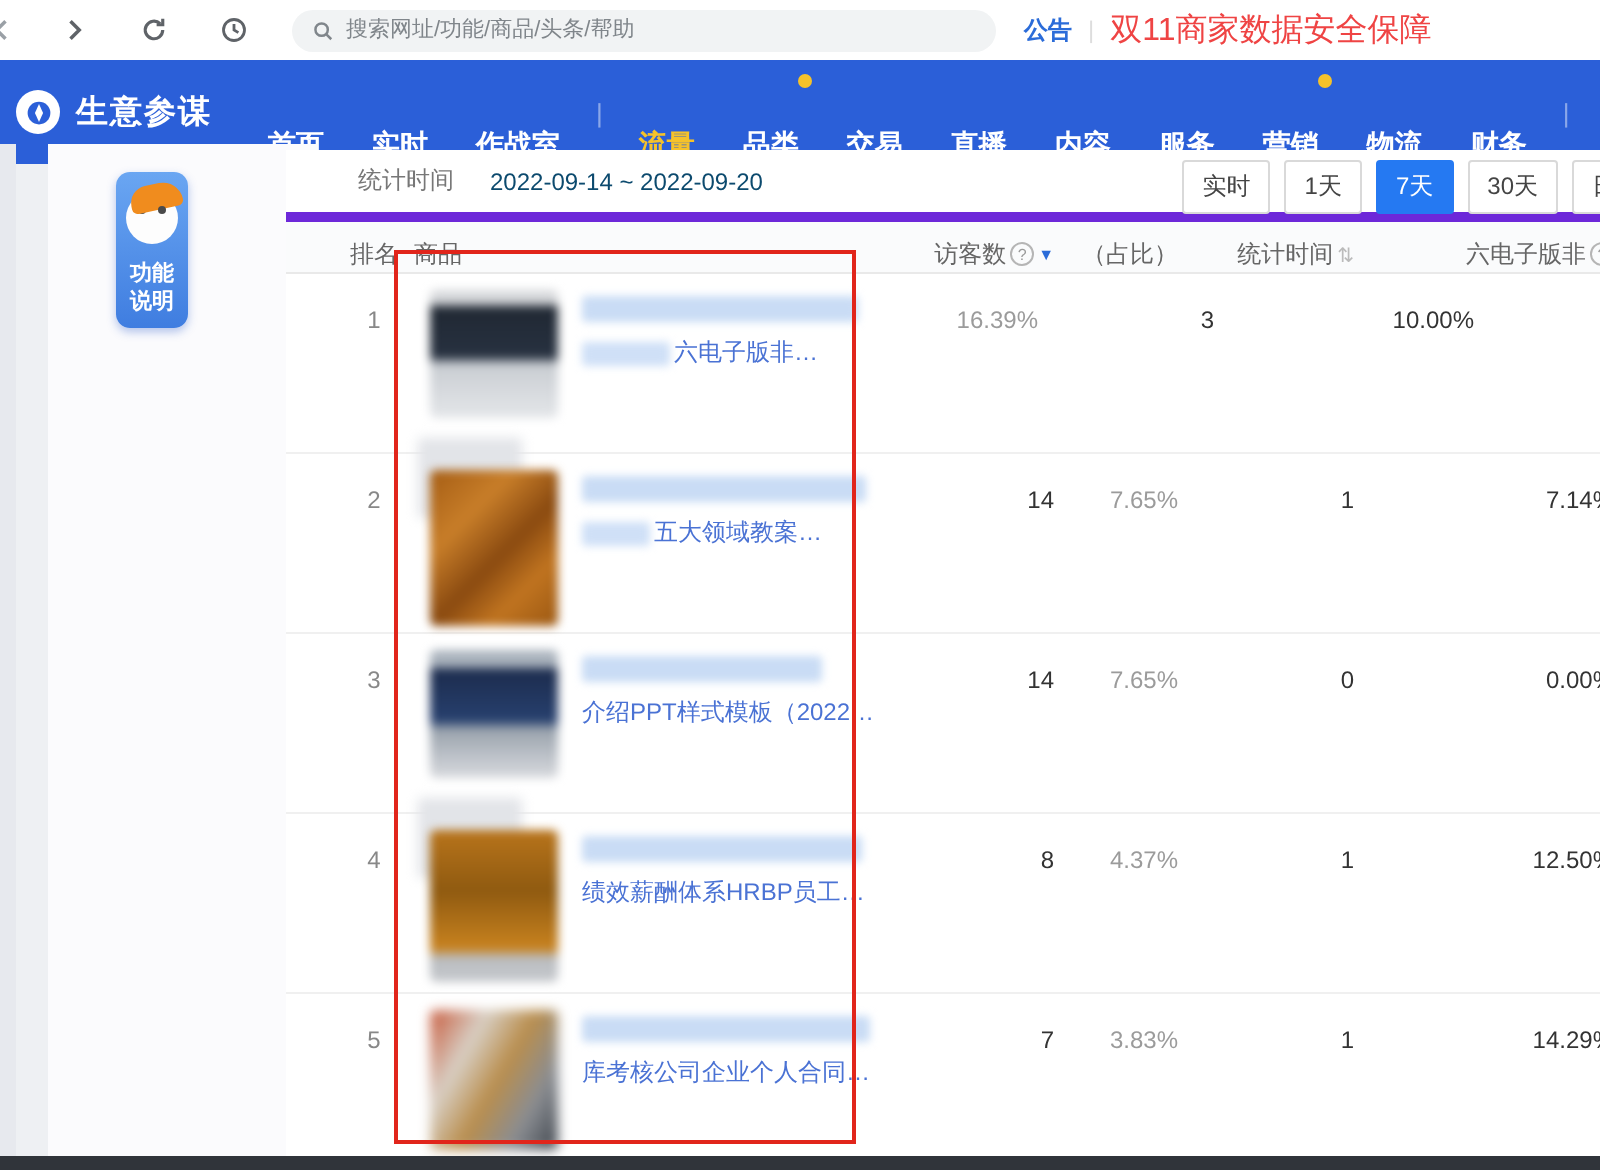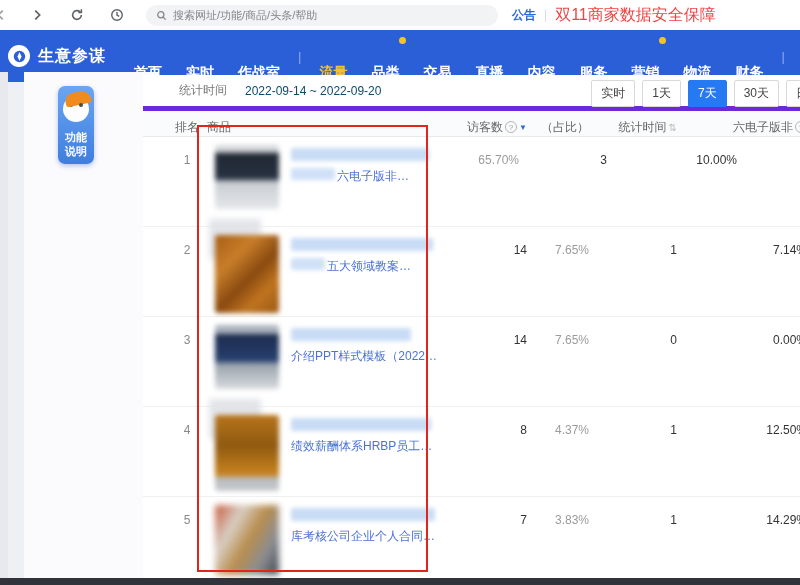--- a/index.html
+++ b/index.html
@@ -75,21 +75,21 @@
   .img-r1 { background:linear-gradient(180deg,#d6d8db 0%,#d6d8db 10%,#202833 14%,#273140 52%,#c9cdd2 58%,#e4e6e9 100%); }
   .img-r2 { height:78px; background:linear-gradient(135deg,#a55d14 0%,#c87e29 30%,#8a4a10 55%,#c07420 75%,#9c5812 100%); }
   .img-r3 { background:linear-gradient(180deg,#aab3bd 0%,#aab3bd 12%,#1c2c4e 16%,#27406e 55%,#9aa3ad 62%,#d8dade 100%); }
   .img-r4 { height:76px; background:linear-gradient(180deg,#b8741b 0%,#8f5a10 40%,#c8821f 78%,#b9bcc0 84%,#c6c9cd 100%); }
   .img-r5 { height:70px; background:linear-gradient(120deg,#c75a3c 0%,#d8cfc4 28%,#b98e4e 52%,#8a8d92 76%,#3e444c 100%); filter:blur(3px); }
   .sub-blur { width:52px; height:40px; margin:6px 0 0 12px; background:#e2e4e8; filter:blur(3px); border-radius:2px; position:absolute; }
   .img-wrap { position:relative; flex:0 0 auto; width:72px; }
   .img-wrap .sub-blur { left:2px; top:74px; margin:0; }
   .ptitle { margin-left:12px; width:152px; }
   .tline1 { height:13px; border-radius:2px; background:#c9dcf5; filter:blur(2px); margin-top:3px; }
-  .tline2 { margin-top:7px; display:flex; }
+  .tline2 { margin-top:7px; display:flex; align-items:center; }
   .tline2 .lead-blur { display:inline-block; height:12px; border-radius:2px; background:#cfe0f7; filter:blur(2px); margin-right:2px; flex:0 0 auto; }
   .tlink { color:#4a72d4; font-size:12px; white-space:nowrap; overflow:hidden; cursor:pointer; }
 
   
   .red-box { position:absolute; left:54px; top:50px; width:231px; height:447px; border:2px solid #e1251b; z-index:5; pointer-events:none; }
 
   
   .bottom-bar { position:absolute; left:0; top:578px; width:800px; height:7px; background:#30343a; z-index:9; }
 </style>
 </head>
@@ -230,21 +230,21 @@
             <div class="sub-blur"></div>
           </div>
         <div class="ptitle">
           <div class="tline1" style="width:138px"></div>
           <div class="tline2">
               <span class="lead-blur" style="width:44px"></span>
               <span class="tlink">六电子版非…</span>
             </div>
         </div>
       </div>
-      <div class="col-ratio">65.70%</div>
+      <div class="col-ratio">16.39%</div>
       <div class="col-buyers">3</div>
       <div class="col-conv">10.00%</div>
     </div>
 
     <div class="trow">
       <div class="col-rank">2</div>
       <div class="col-product prod-cell">
         <div class="img-wrap">
             <div class="pimg img-r2"></div>
           </div>

